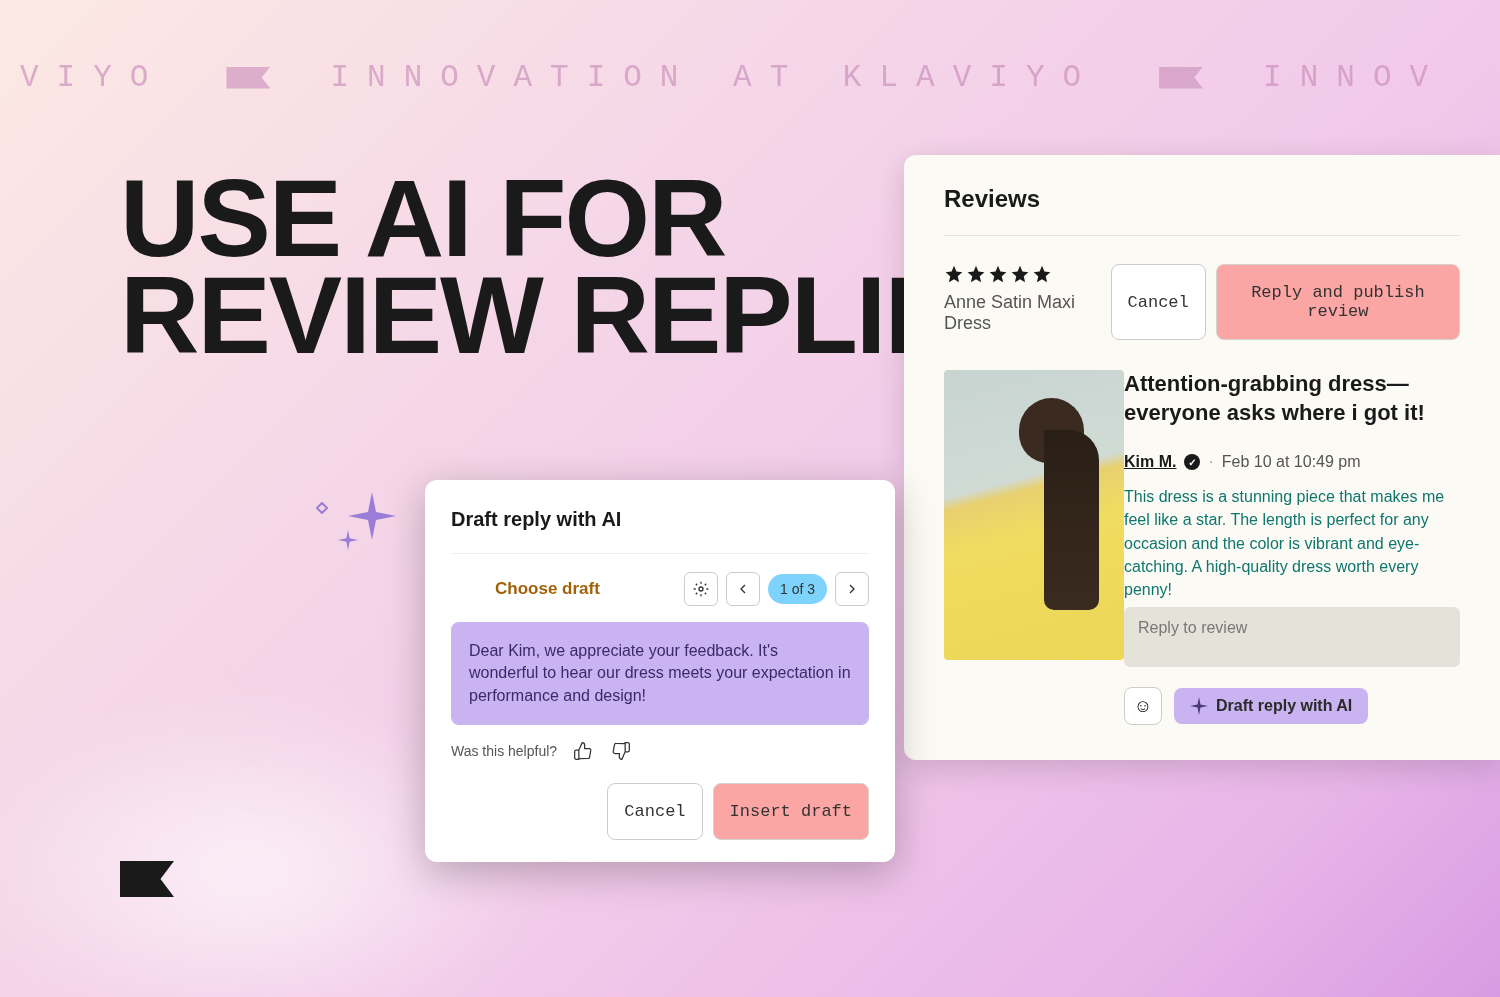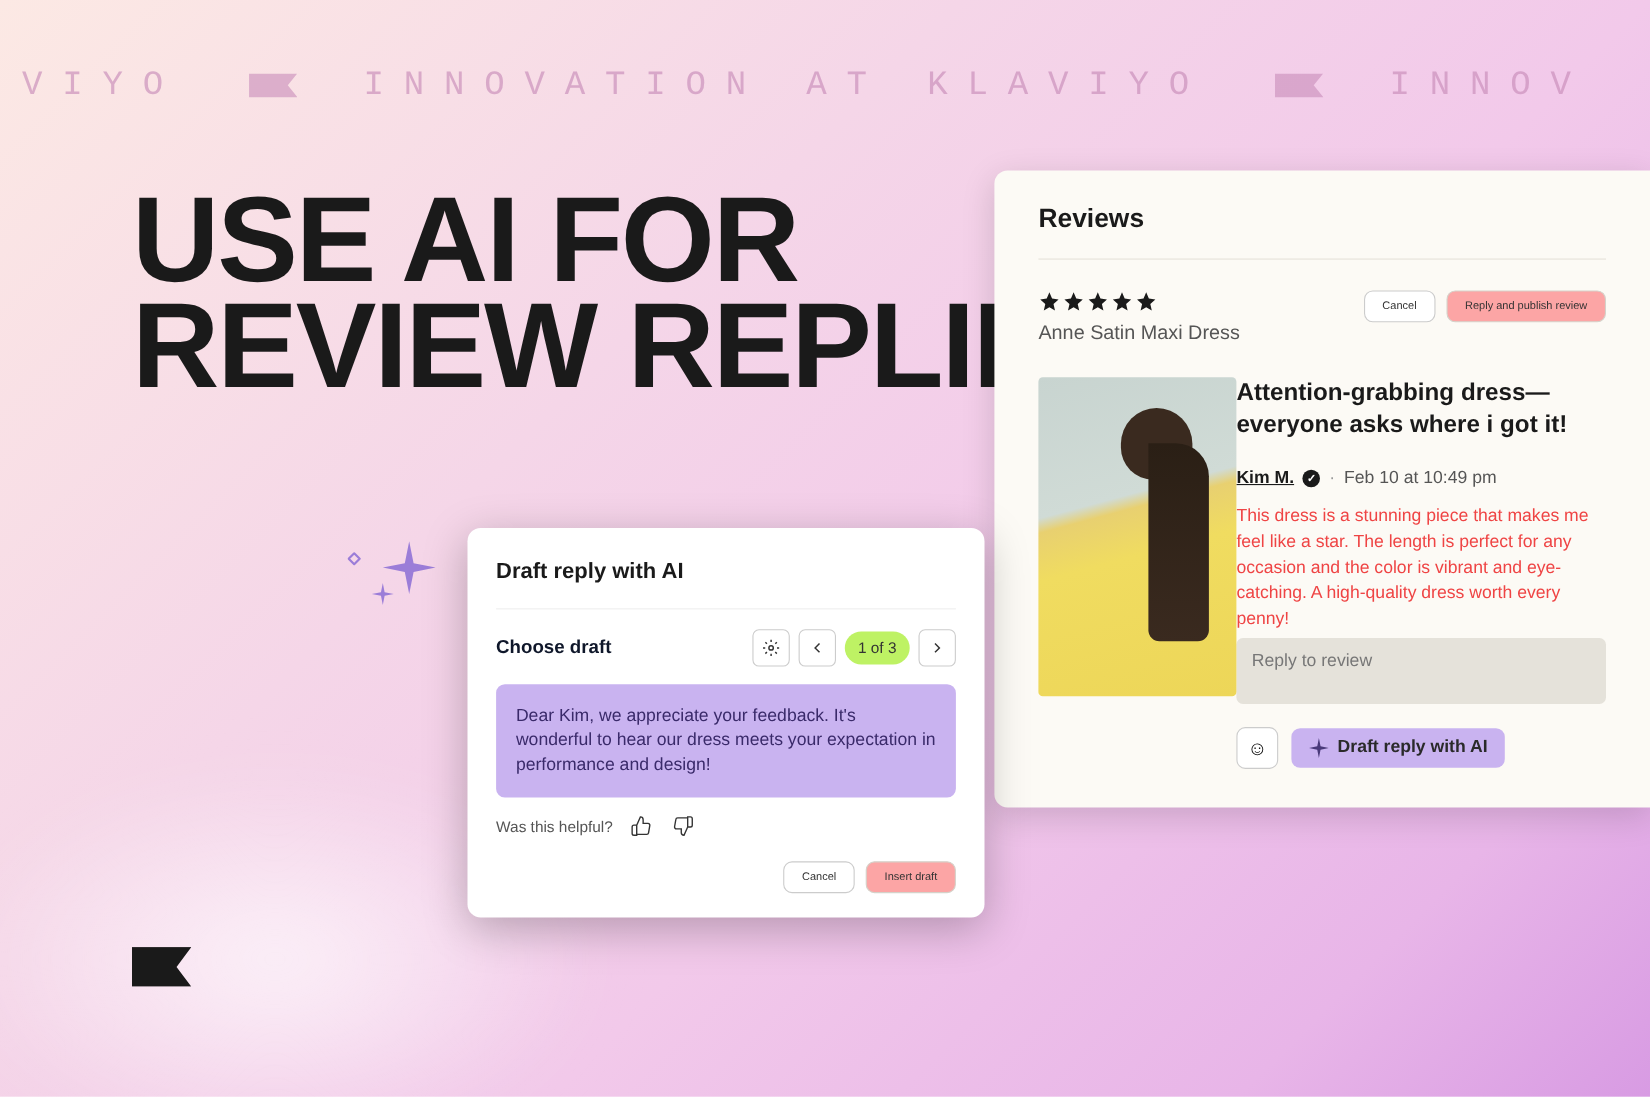--- a/index.html
+++ b/index.html
@@ -122,27 +122,27 @@
 .review-stars-block { }
 .stars { display: flex; gap: 2px; }
 .star { width: 20px; height: 20px; fill: #1a1a1a; }
 .product-name {
   font-size: 18px;
   color: #555;
   margin-top: 8px;
 }
 .review-actions { display: flex; gap: 10px; }
 .btn {
-  padding: 8px 16px;
-  font-size: 10px;
+  padding: 18px 16px;
+  font-size: 17px;
   border-radius: 8px;
   cursor: pointer;
   border: 1px solid #ccc;
   background: #fff;
-  font-family: Liberation Sans, sans-serif;
+  font-family: Liberation Mono, monospace;
 }
 .btn-cancel { background: #fff; color: #333; }
 .btn-primary-grey {
   background: #fca5a5;
   border: 1px solid #d5d2ca;
   color: #333;
 }
 .review-body {
   display: flex;
   margin-top: 30px;
@@ -209,21 +209,21 @@
 .verified-badge::after {
   content: "✓";
   color: #fff;
   font-size: 10px;
   font-weight: bold;
 }
 .meta-dot { color: #999; }
 .review-text {
   margin-top: 14px;
   font-size: 16px;
-  color: #ef4444;
+  color: #0f766e;
   line-height: 1.45;
 }
 .reply-input {
   margin-top: 6px;
   width: 100%;
   height: 60px;
   background: #e5e2da;
   border: none;
   border-radius: 6px;
   padding: 12px 14px;
@@ -285,42 +285,43 @@
 }
 .draft-divider { border: none; border-top: 1px solid #eee; margin: 22px 0 18px 0; }
 .draft-toolbar {
   display: flex;
   justify-content: space-between;
   align-items: center;
 }
 .choose-draft-label {
   font-size: 17px;
   font-weight: 600;
-  color: #0f172a;
+  color: #a16207;
+  margin-left: 44px;
 }
 .pager {
   display: flex;
   align-items: center;
   gap: 8px;
 }
 .pager-btn {
   width: 34px;
   height: 34px;
   border: 1px solid #ccc;
   border-radius: 6px;
   background: #fff;
   display: flex;
   align-items: center;
   justify-content: center;
   cursor: pointer;
 }
 .pager-btn svg { width: 16px; height: 16px; stroke: #333; fill: none; stroke-width: 2; }
 .pager-count {
   padding: 7px 12px;
-  background: #bef264;
+  background: #7dd3fc;
   border-radius: 16px;
   font-size: 14px;
   color: #333;
 }
 .draft-box {
   margin-top: 16px;
   padding: 18px;
   background: #c9b3f0;
   border-radius: 8px;
   font-size: 16px;

